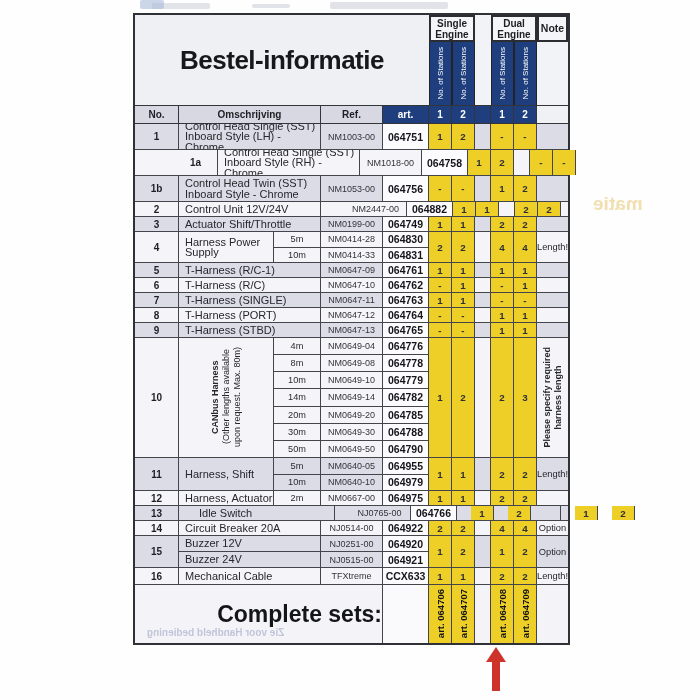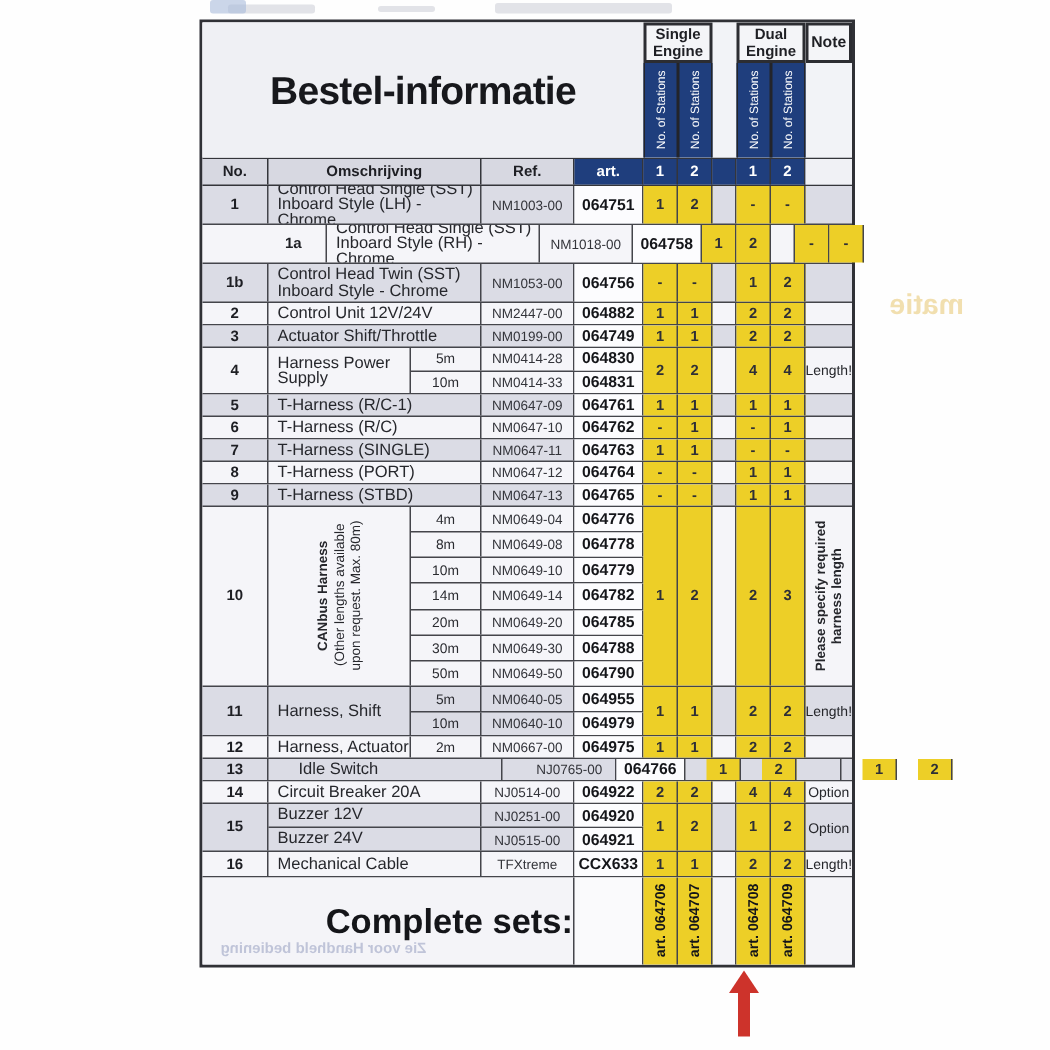--- a/index.html
+++ b/index.html
@@ -190,21 +190,21 @@
           <div class="cell c-v yellow val">-</div>
           <div class="cell c-v yellow val">-</div>
           <div class="cell c-gap"></div>
           <div class="cell c-v yellow val">1</div>
           <div class="cell c-v yellow val">2</div>
           <div class="cell c-note notev"></div>
         </div>
         <div class="trow odd" style="height: 15px;">
           <div class="cell c-no rowno">2</div>
           <div class="cell desc-txt c-desc">Control Unit 12V/24V</div>
-          <div class="substack" style="width: 108px;">
+          <div class="substack" style="width: 108px; margin-left: 24px;">
             <div class="subrow">
               <div class="cell c-ref refv">NM2447-00</div>
               <div class="cell c-art artv">064882</div>
             </div>
           </div>
           <div class="cell c-v yellow val">1</div>
           <div class="cell c-v yellow val">1</div>
           <div class="cell c-gap"></div>
           <div class="cell c-v yellow val">2</div>
           <div class="cell c-v yellow val">2</div>

